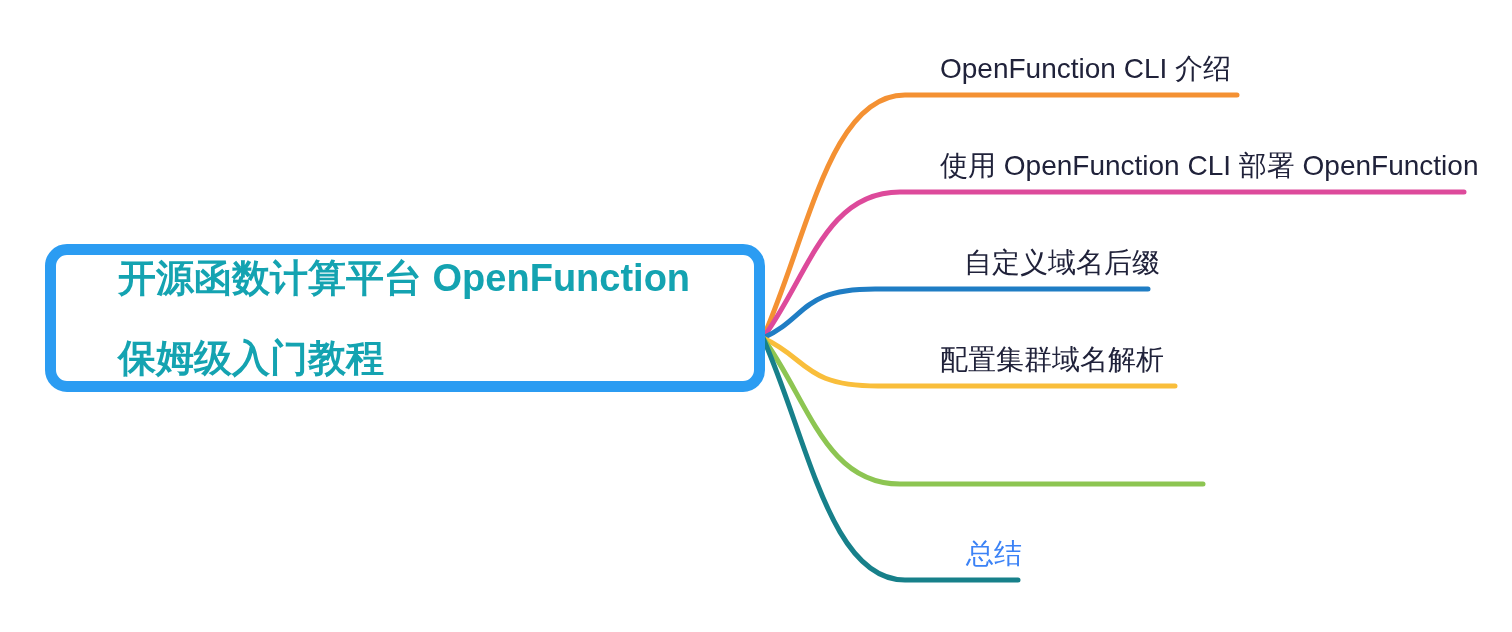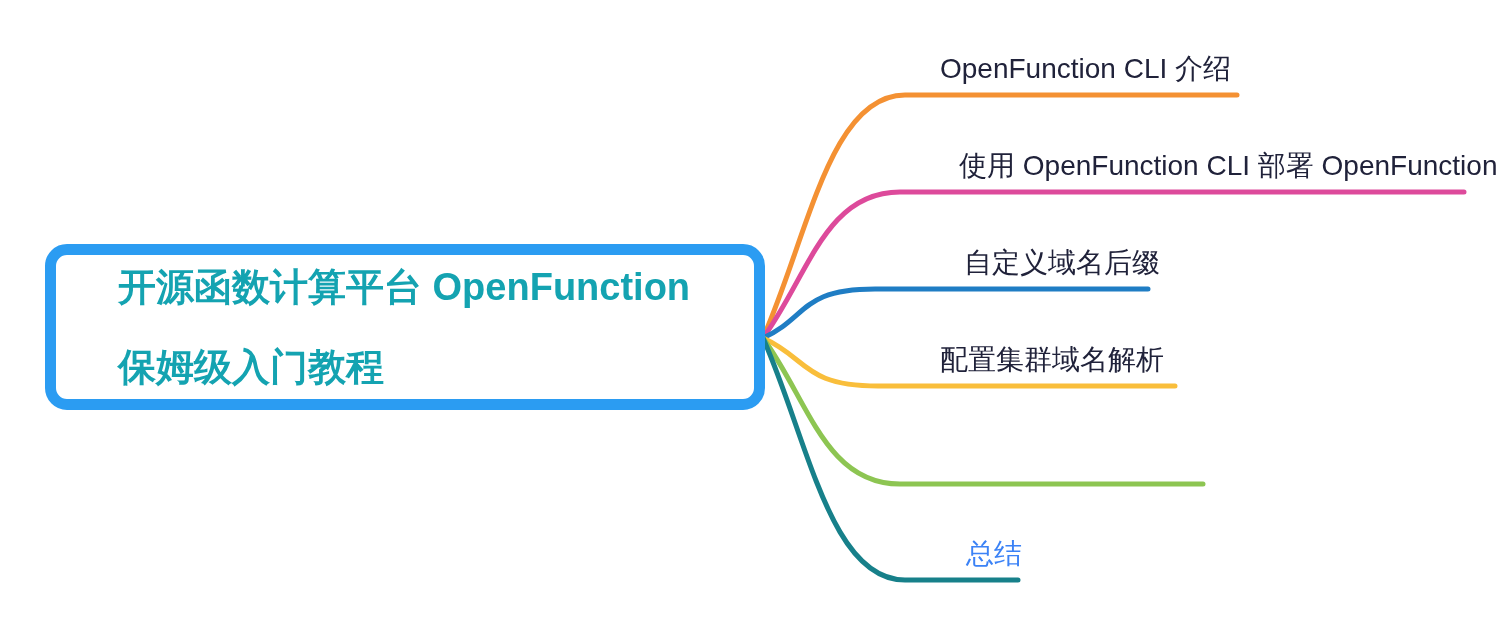--- a/index.html
+++ b/index.html
@@ -21,21 +21,21 @@
     top: 0;
     width: 1512px;
     height: 632px;
     pointer-events: none;
   }
   .root-node {
     position: absolute;
     left: 45px;
     top: 244px;
     width: 720px;
-    height: 166px;
+    height: 148px;
     box-sizing: border-box;
     border: 11px solid #2B9CF2;
     border-radius: 22px;
     background: #ffffff;
     display: flex;
     flex-direction: column;
     justify-content: center;
     padding-left: 62px;
     cursor: pointer;
   }
@@ -78,19 +78,19 @@
       <path d="M 763 338 C 808 399.32, 825 484, 900 484 L 1203 484" fill="none" stroke="#8DC552" stroke-width="5" stroke-linecap="round"></path>
       <path d="M 763 338 C 808 439.64, 830 580, 905 580 L 1018 580" fill="none" stroke="#17808A" stroke-width="5" stroke-linecap="round"></path>
     </svg>
 
   <div class="root-node" style="border-color: rgb(43, 156, 242);">
     <div class="root-line" style="color: rgb(20, 163, 177);">开源函数计算平台 OpenFunction</div>
     <div class="root-line" style="color: rgb(20, 163, 177); margin-top: 25px;">保姆级入门教程</div>
   </div>
 
   <div class="branch-label" style="left: 940px; top: 53px; color: rgb(32, 34, 58);">OpenFunction CLI 介绍</div>
-  <div class="branch-label" style="left: 940px; top: 150px; color: rgb(32, 34, 58); margin-left: 19px;">使用 OpenFunction CLI 部署 OpenFunction</div>
+  <div class="branch-label" style="left: 940px; top: 150px; color: rgb(32, 34, 58);">使用 OpenFunction CLI 部署 OpenFunction</div>
   <div class="branch-label" style="left: 964px; top: 247px; color: rgb(32, 34, 58);">自定义域名后缀</div>
   <div class="branch-label" style="left: 940px; top: 344px; color: rgb(32, 34, 58);">配置集群域名解析</div>
   <div class="branch-label" style="left: 966px; top: 538px; color: #3b82f6;">总结</div>
 
 
 </div>
 
 </body></html>

